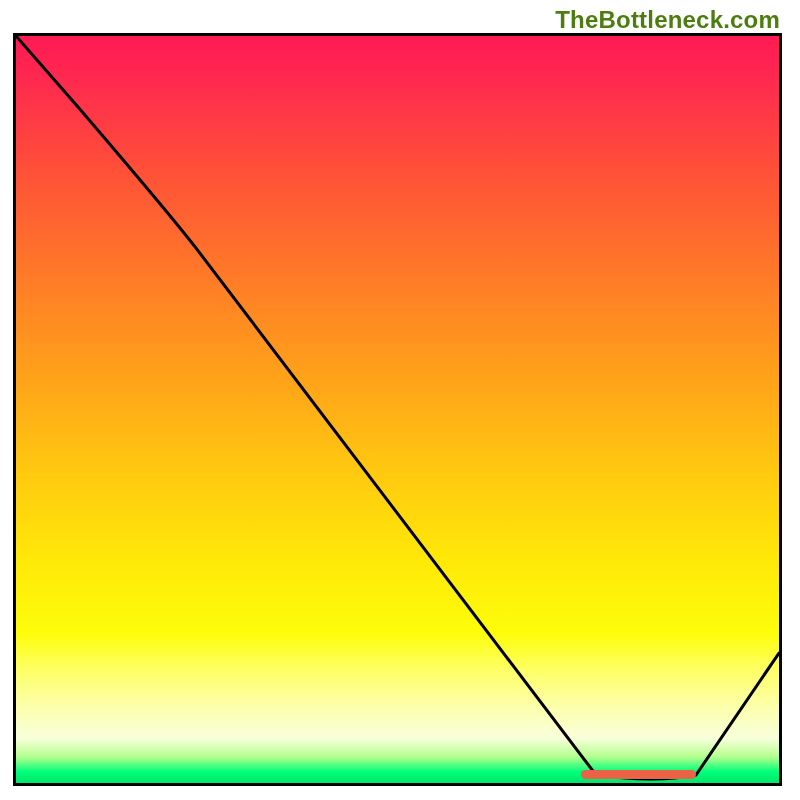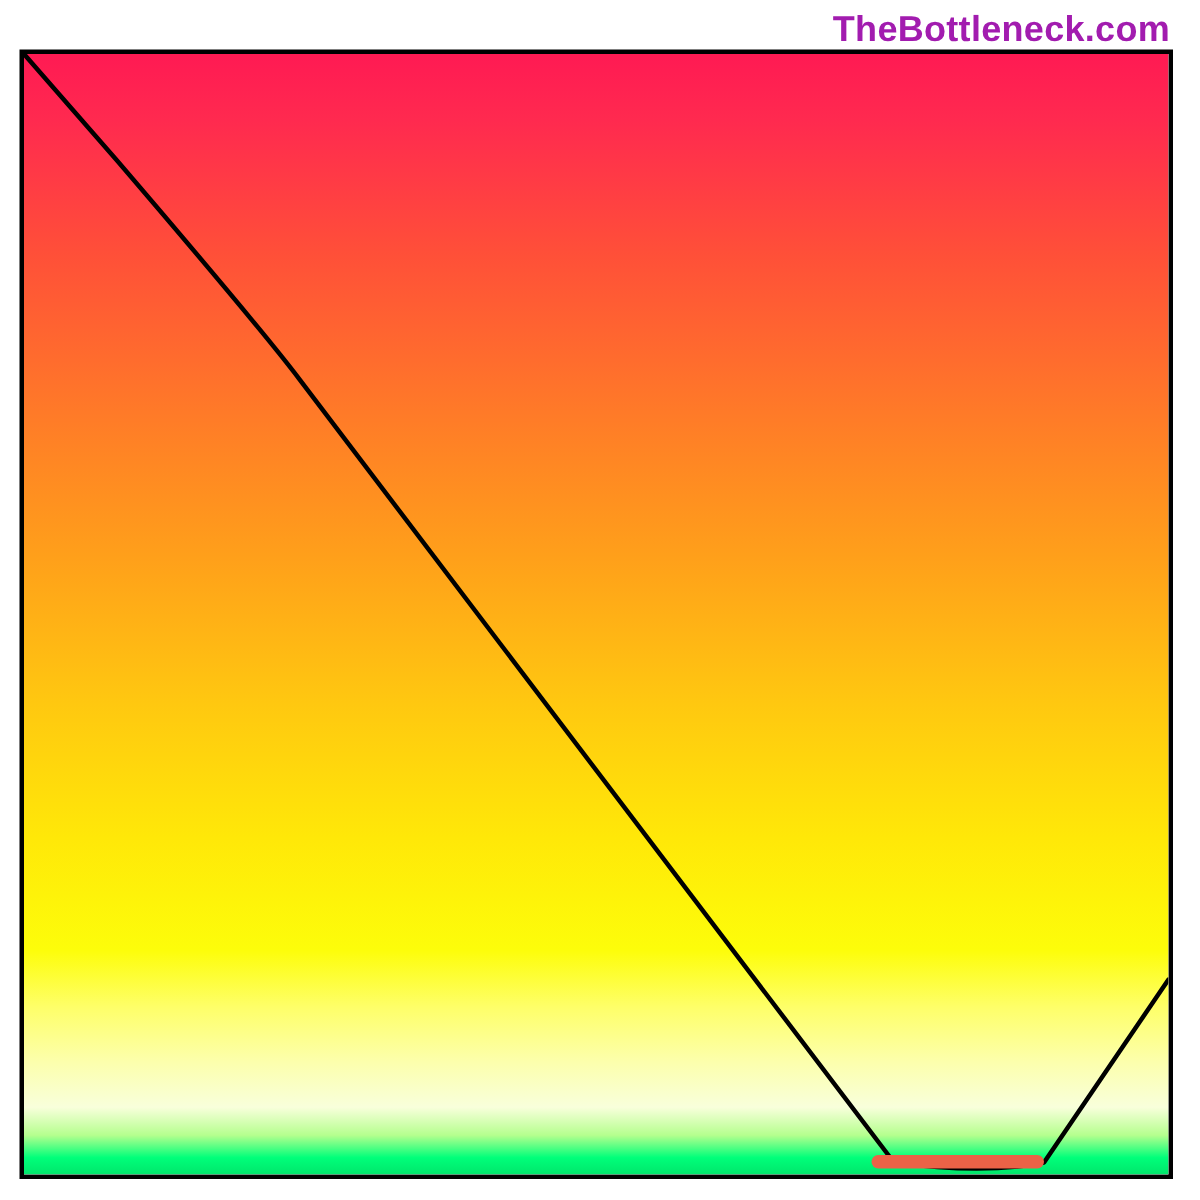--- a/index.html
+++ b/index.html
@@ -57,21 +57,21 @@
     border-radius: 5px;
     background: #eb6247;
   }
   .attribution {
     position: absolute;
     top: 6px;
     right: 20px;
     font-family: Arial, Helvetica, sans-serif;
     font-size: 24px;
     font-weight: bold;
-    color: #a21caf;
+    color: #4d7c0f;
     letter-spacing: 0.2px;
   }
 </style>
 </head>
 <body>
 
 <div class="attribution">TheBottleneck.com</div>
 
 <div class="frame">
 

